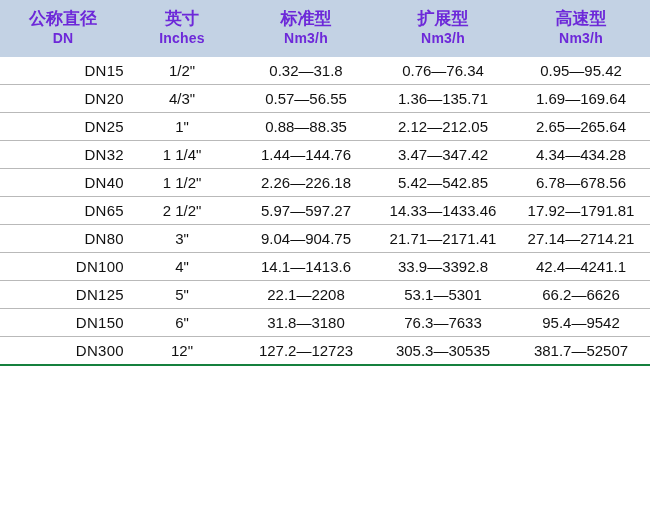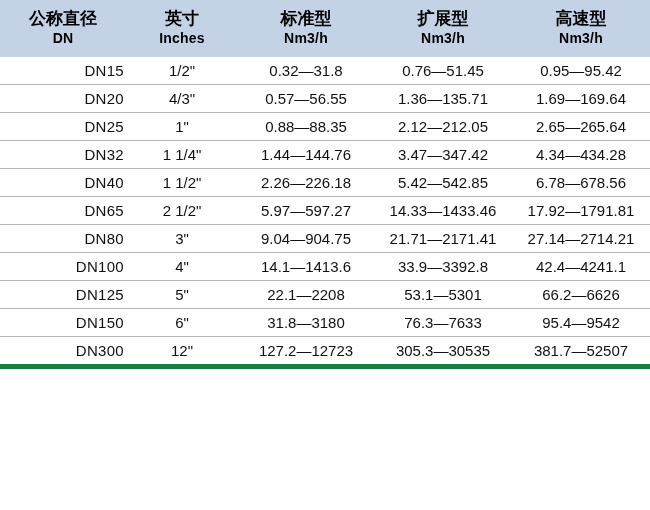--- a/index.html
+++ b/index.html
@@ -25,21 +25,21 @@
     table-layout: fixed;
   }
   table.spec-table col.c0 { width: 126px; }
   table.spec-table col.c1 { width: 112px; }
   table.spec-table col.c2 { width: 136px; }
   table.spec-table col.c3 { width: 138px; }
   table.spec-table col.c4 { width: 138px; }
 
   thead th {
     background: #c3d2e4;
-    color: #000000;
+    color: #6d28d9;
     font-weight: bold;
     font-size: 17px;
     line-height: 1.28;
     padding: 8px 2px 9px 2px;
     text-align: center;
     border: none;
     vertical-align: middle;
   }
   thead th .line2 {
     display: block;
@@ -56,21 +56,21 @@
     background: #ffffff;
     white-space: nowrap;
     vertical-align: middle;
   }
   tbody td.dn {
     text-align: right;
     padding-left: 22px;
     letter-spacing: 0.3px;
   }
   tbody tr:last-child td {
-    border-bottom: 5px solid #15803d;
+    border-bottom: 2px solid #15803d;
   }
 </style>
 </head>
 <body>
 
 <div class="table-wrap">
   <table class="spec-table">
     <colgroup>
       <col class="c0">
         <col class="c1">
@@ -100,21 +100,21 @@
           <span>高速型</span>
           <span class="line2">Nm3/h</span>
         </th>
       </tr>
     </thead>
     <tbody>
       <tr>
         <td class="dn">DN15</td>
         <td>1/2"</td>
         <td>0.32—31.8</td>
-        <td>0.76—51.45</td>
+        <td>0.76—76.34</td>
         <td>0.95—95.42</td>
       </tr>
       <tr>
         <td class="dn">DN20</td>
         <td>4/3"</td>
         <td>0.57—56.55</td>
         <td>1.36—135.71</td>
         <td>1.69—169.64</td>
       </tr>
       <tr>

